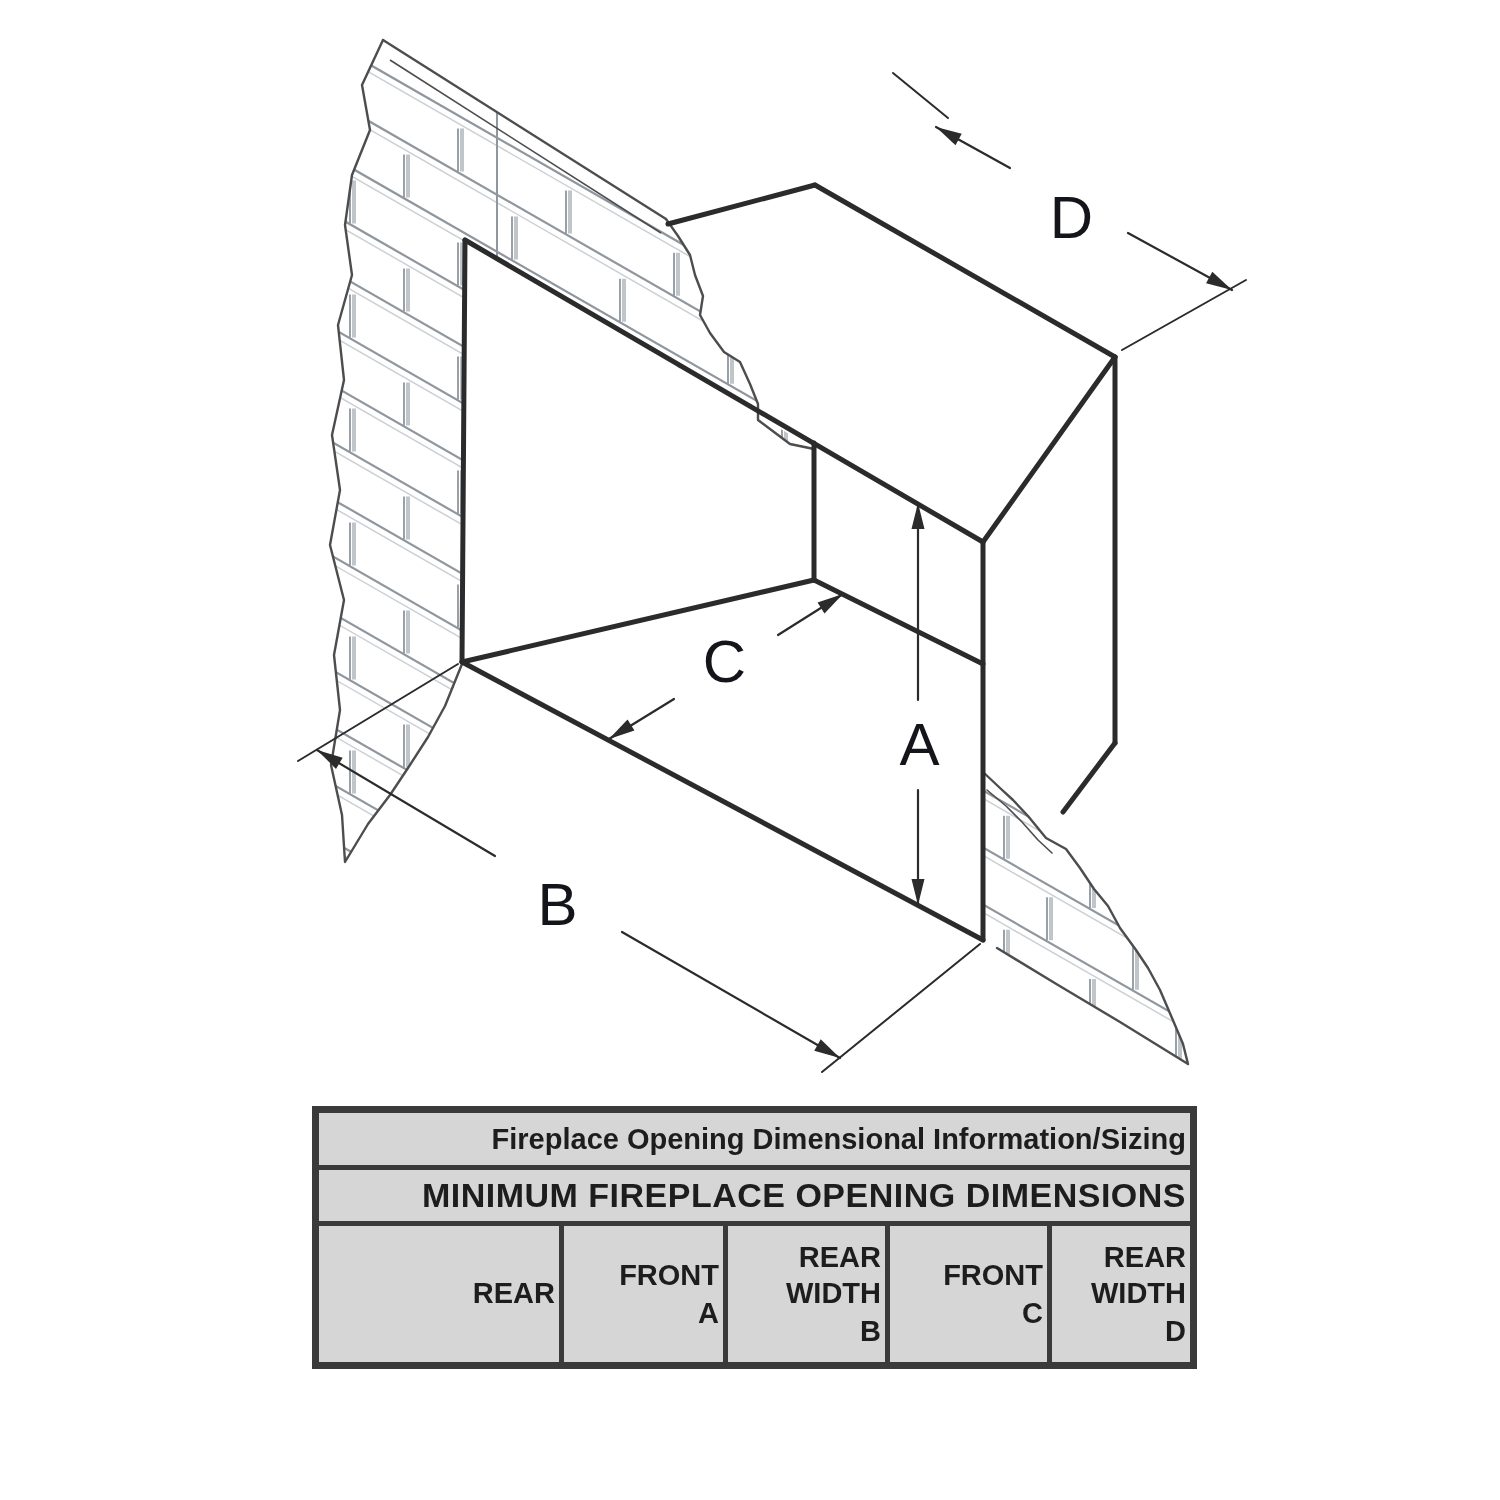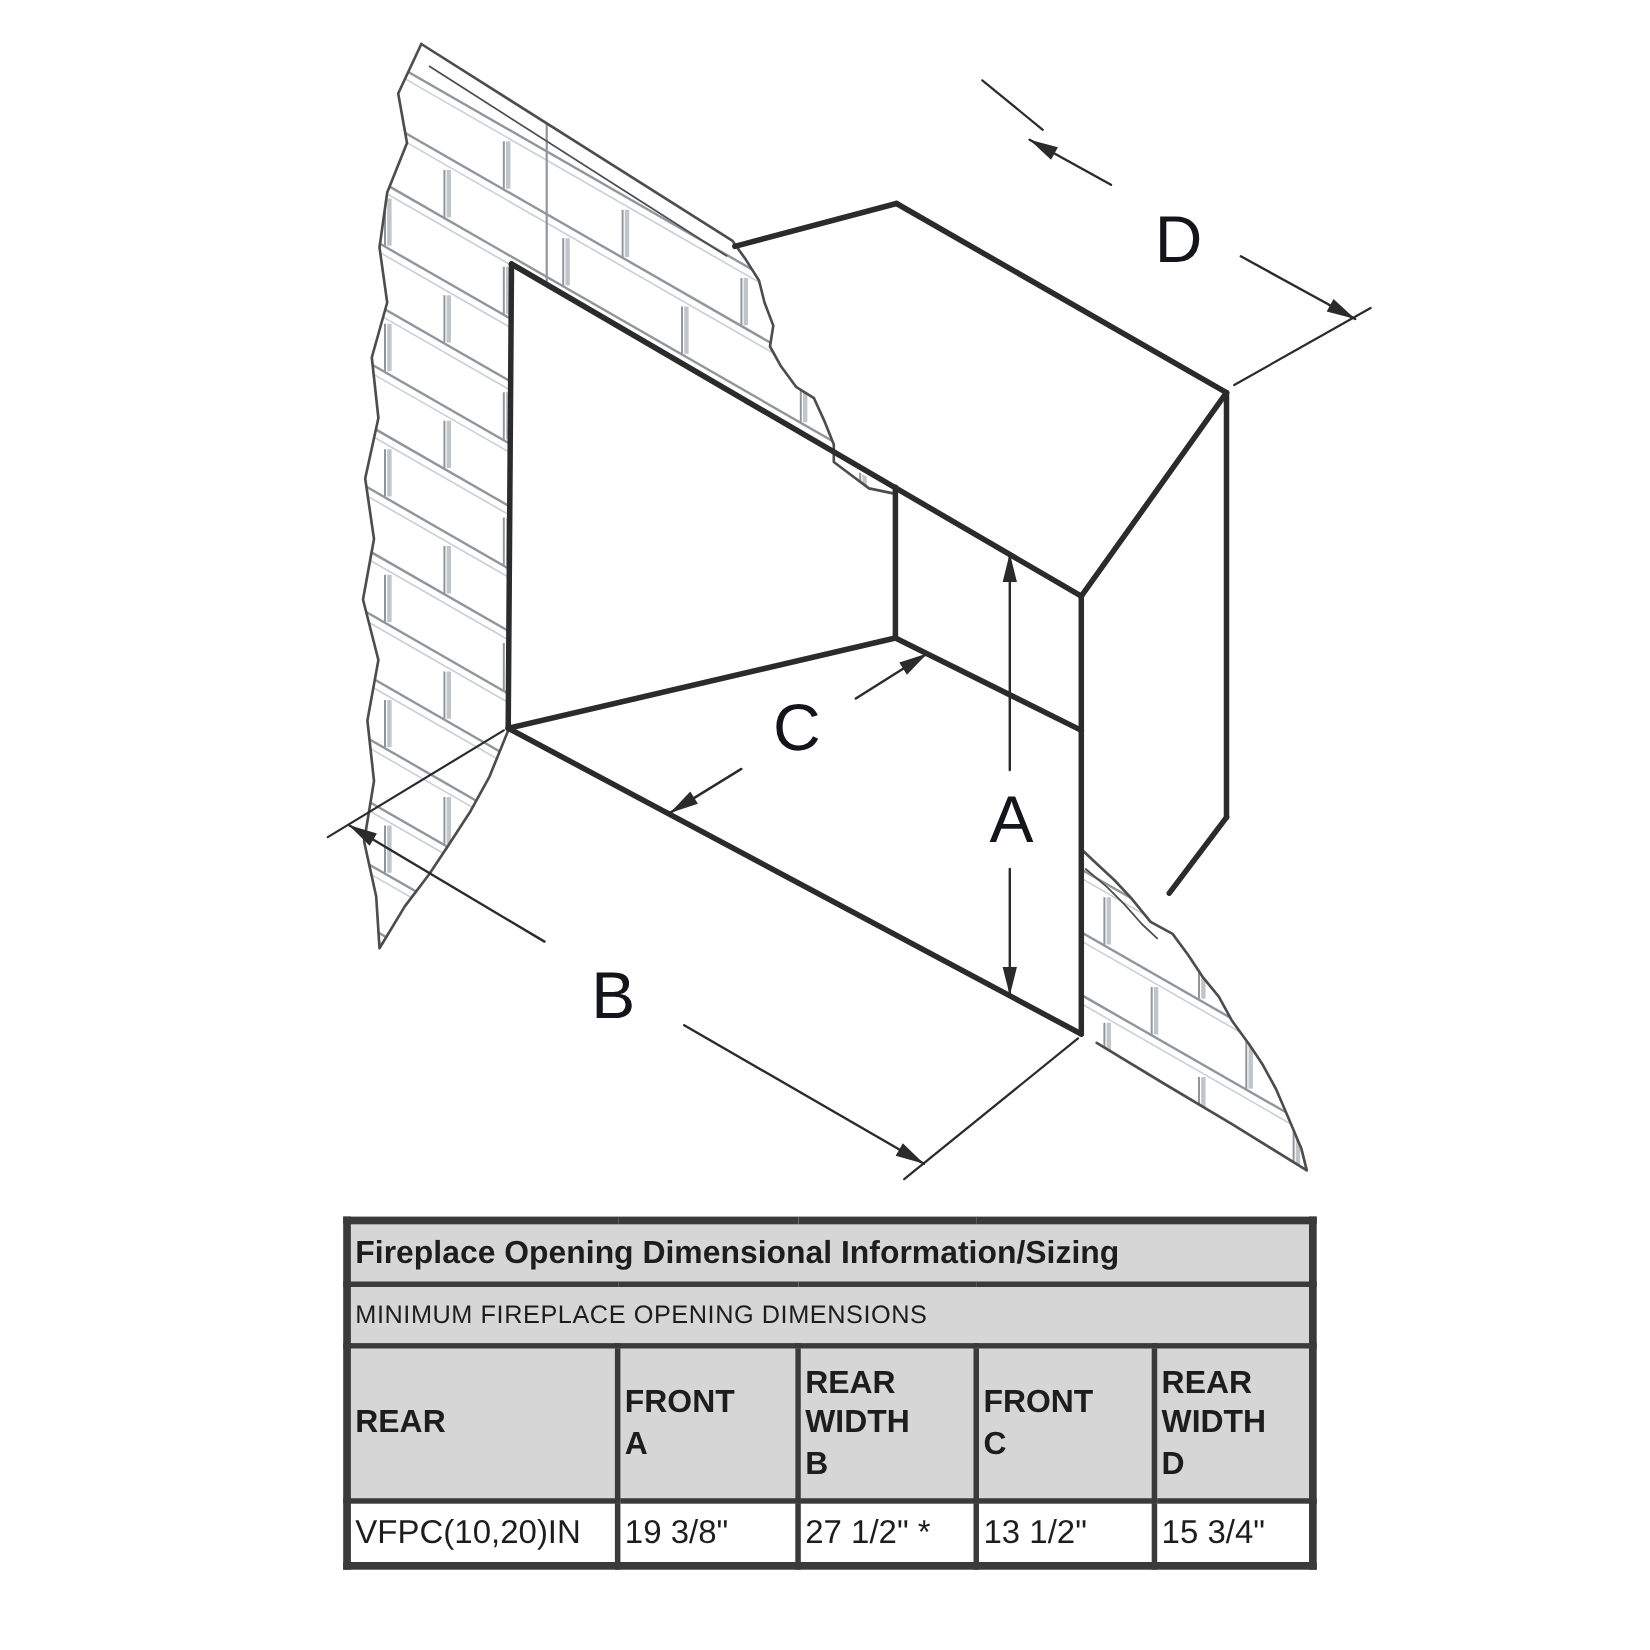--- a/index.html
+++ b/index.html
@@ -9,24 +9,24 @@
   }
   html,body{margin:0;padding:0;background:#fff;}
   #stage{position:relative;width:1500px;height:1500px;background:#fff;overflow:hidden;
          font-family:"Liberation Sans",sans-serif;color:var(--text);}
   #diagram-svg{position:absolute;left:0;top:0;width:1500px;height:1500px;}
   .dim-label{position:absolute;transform:translate(-50%,-50%);font-size:60px;font-weight:400;
              color:#14151a;letter-spacing:1px;line-height:1;}
   #spec-table{position:absolute;left:312px;top:1106px;width:878px;border-collapse:collapse;
               table-layout:fixed;background:#fff;}
   #spec-table{border:7px solid var(--table-border);}
-  #spec-table td,#spec-table th{border:5px solid var(--table-border);text-align:left;
+  #spec-table td,#spec-table th{border:5px solid var(--table-border);text-align:right;
               vertical-align:middle;padding:0 4px;overflow:hidden;}
   .r-title td{height:52px;background:var(--header-bg);font-weight:bold;font-size:29px;}
-  .r-sub td{height:51px;background:var(--header-bg);font-weight:normal;font-size:23px;letter-spacing:.5px;}
+  .r-sub td{height:51px;background:var(--header-bg);font-weight:bold;font-size:34px;letter-spacing:.5px;}
   .r-head th{height:136px;background:var(--header-bg);font-weight:bold;font-size:29px;line-height:1.25;}
   .r-data td{height:53px;background:#fff;font-weight:400;font-size:30px;}
   .col-letter{margin-top:2px;}
 </style>
 </head>
 <body>
 
 <div id="stage">
 
   <svg id="diagram-svg" viewBox="0 0 1500 1500">
@@ -343,22 +343,15 @@
         </th>
         <th>
           <div>FRONT</div>
           <div class="col-letter">C</div>
         </th>
         <th>
           <div>REAR WIDTH</div>
           <div class="col-letter">D</div>
         </th>
       </tr>
-      <tr class="r-data">
-        <td>VFPC(10,20)IN</td>
-        <td>19 3/8"</td>
-        <td>27 1/2" *</td>
-        <td>13 1/2"</td>
-        <td>15 3/4"</td>
-      </tr>
     </tbody>
   </table>
 </div>
 
 </body></html>

